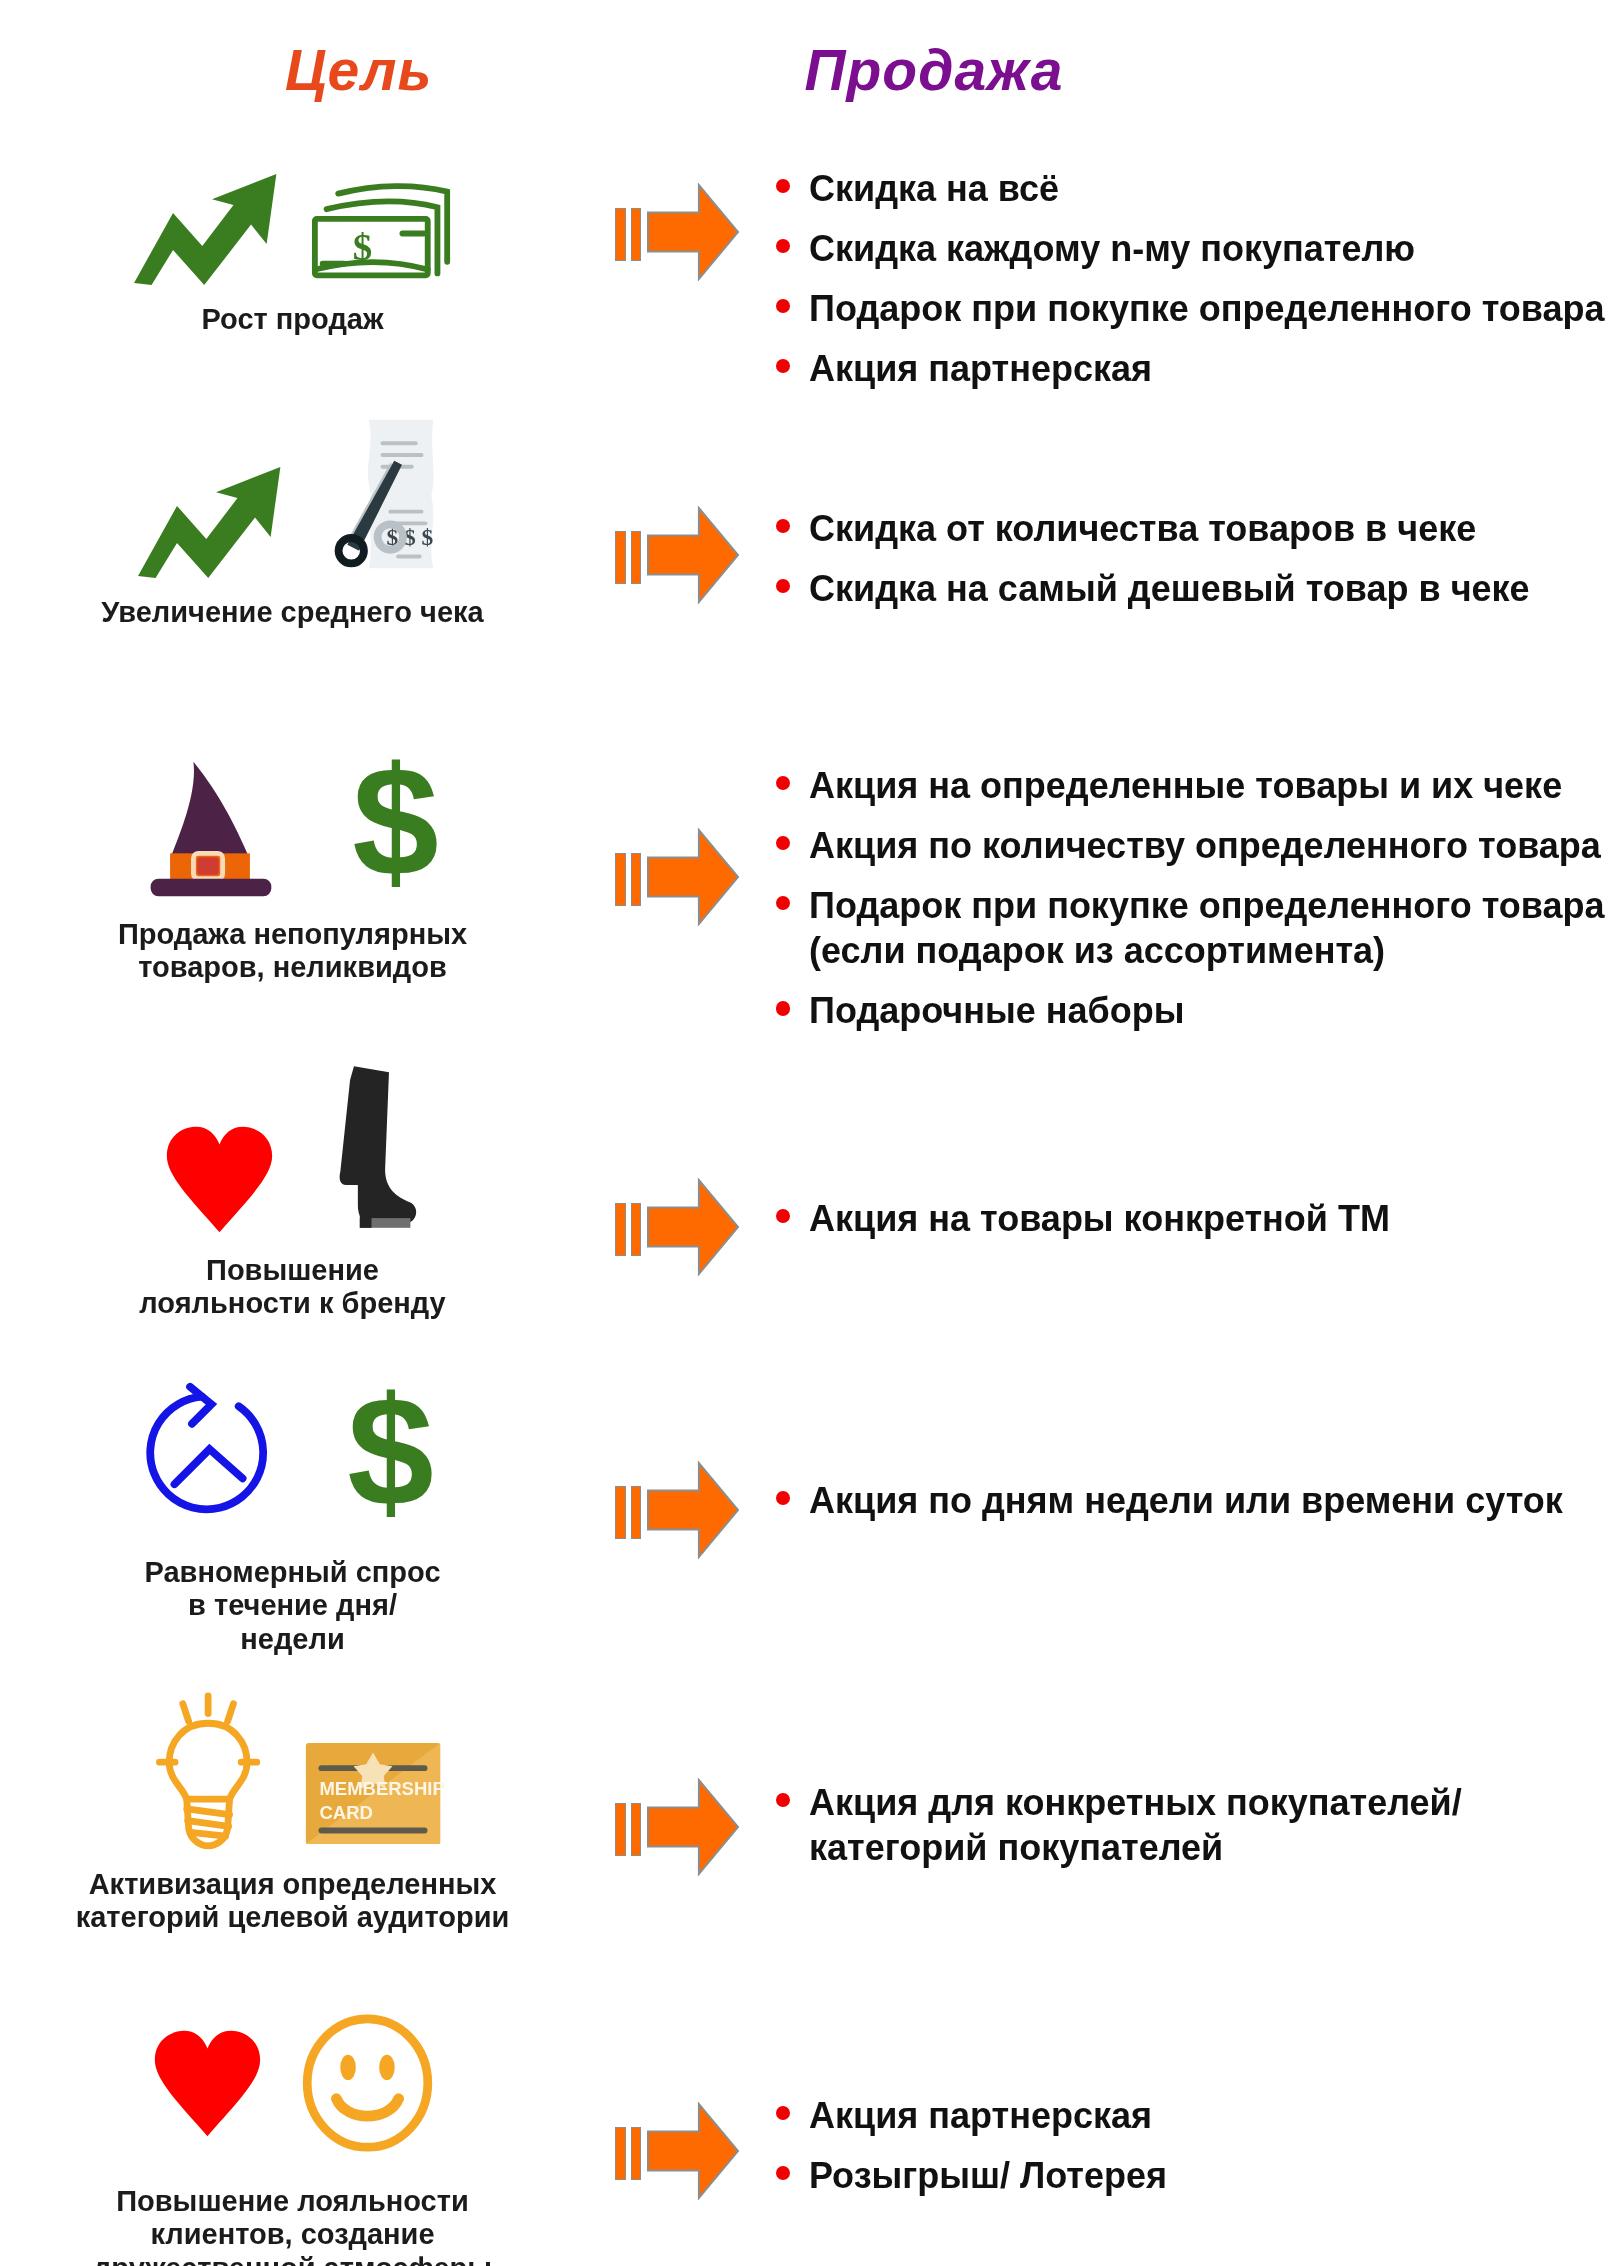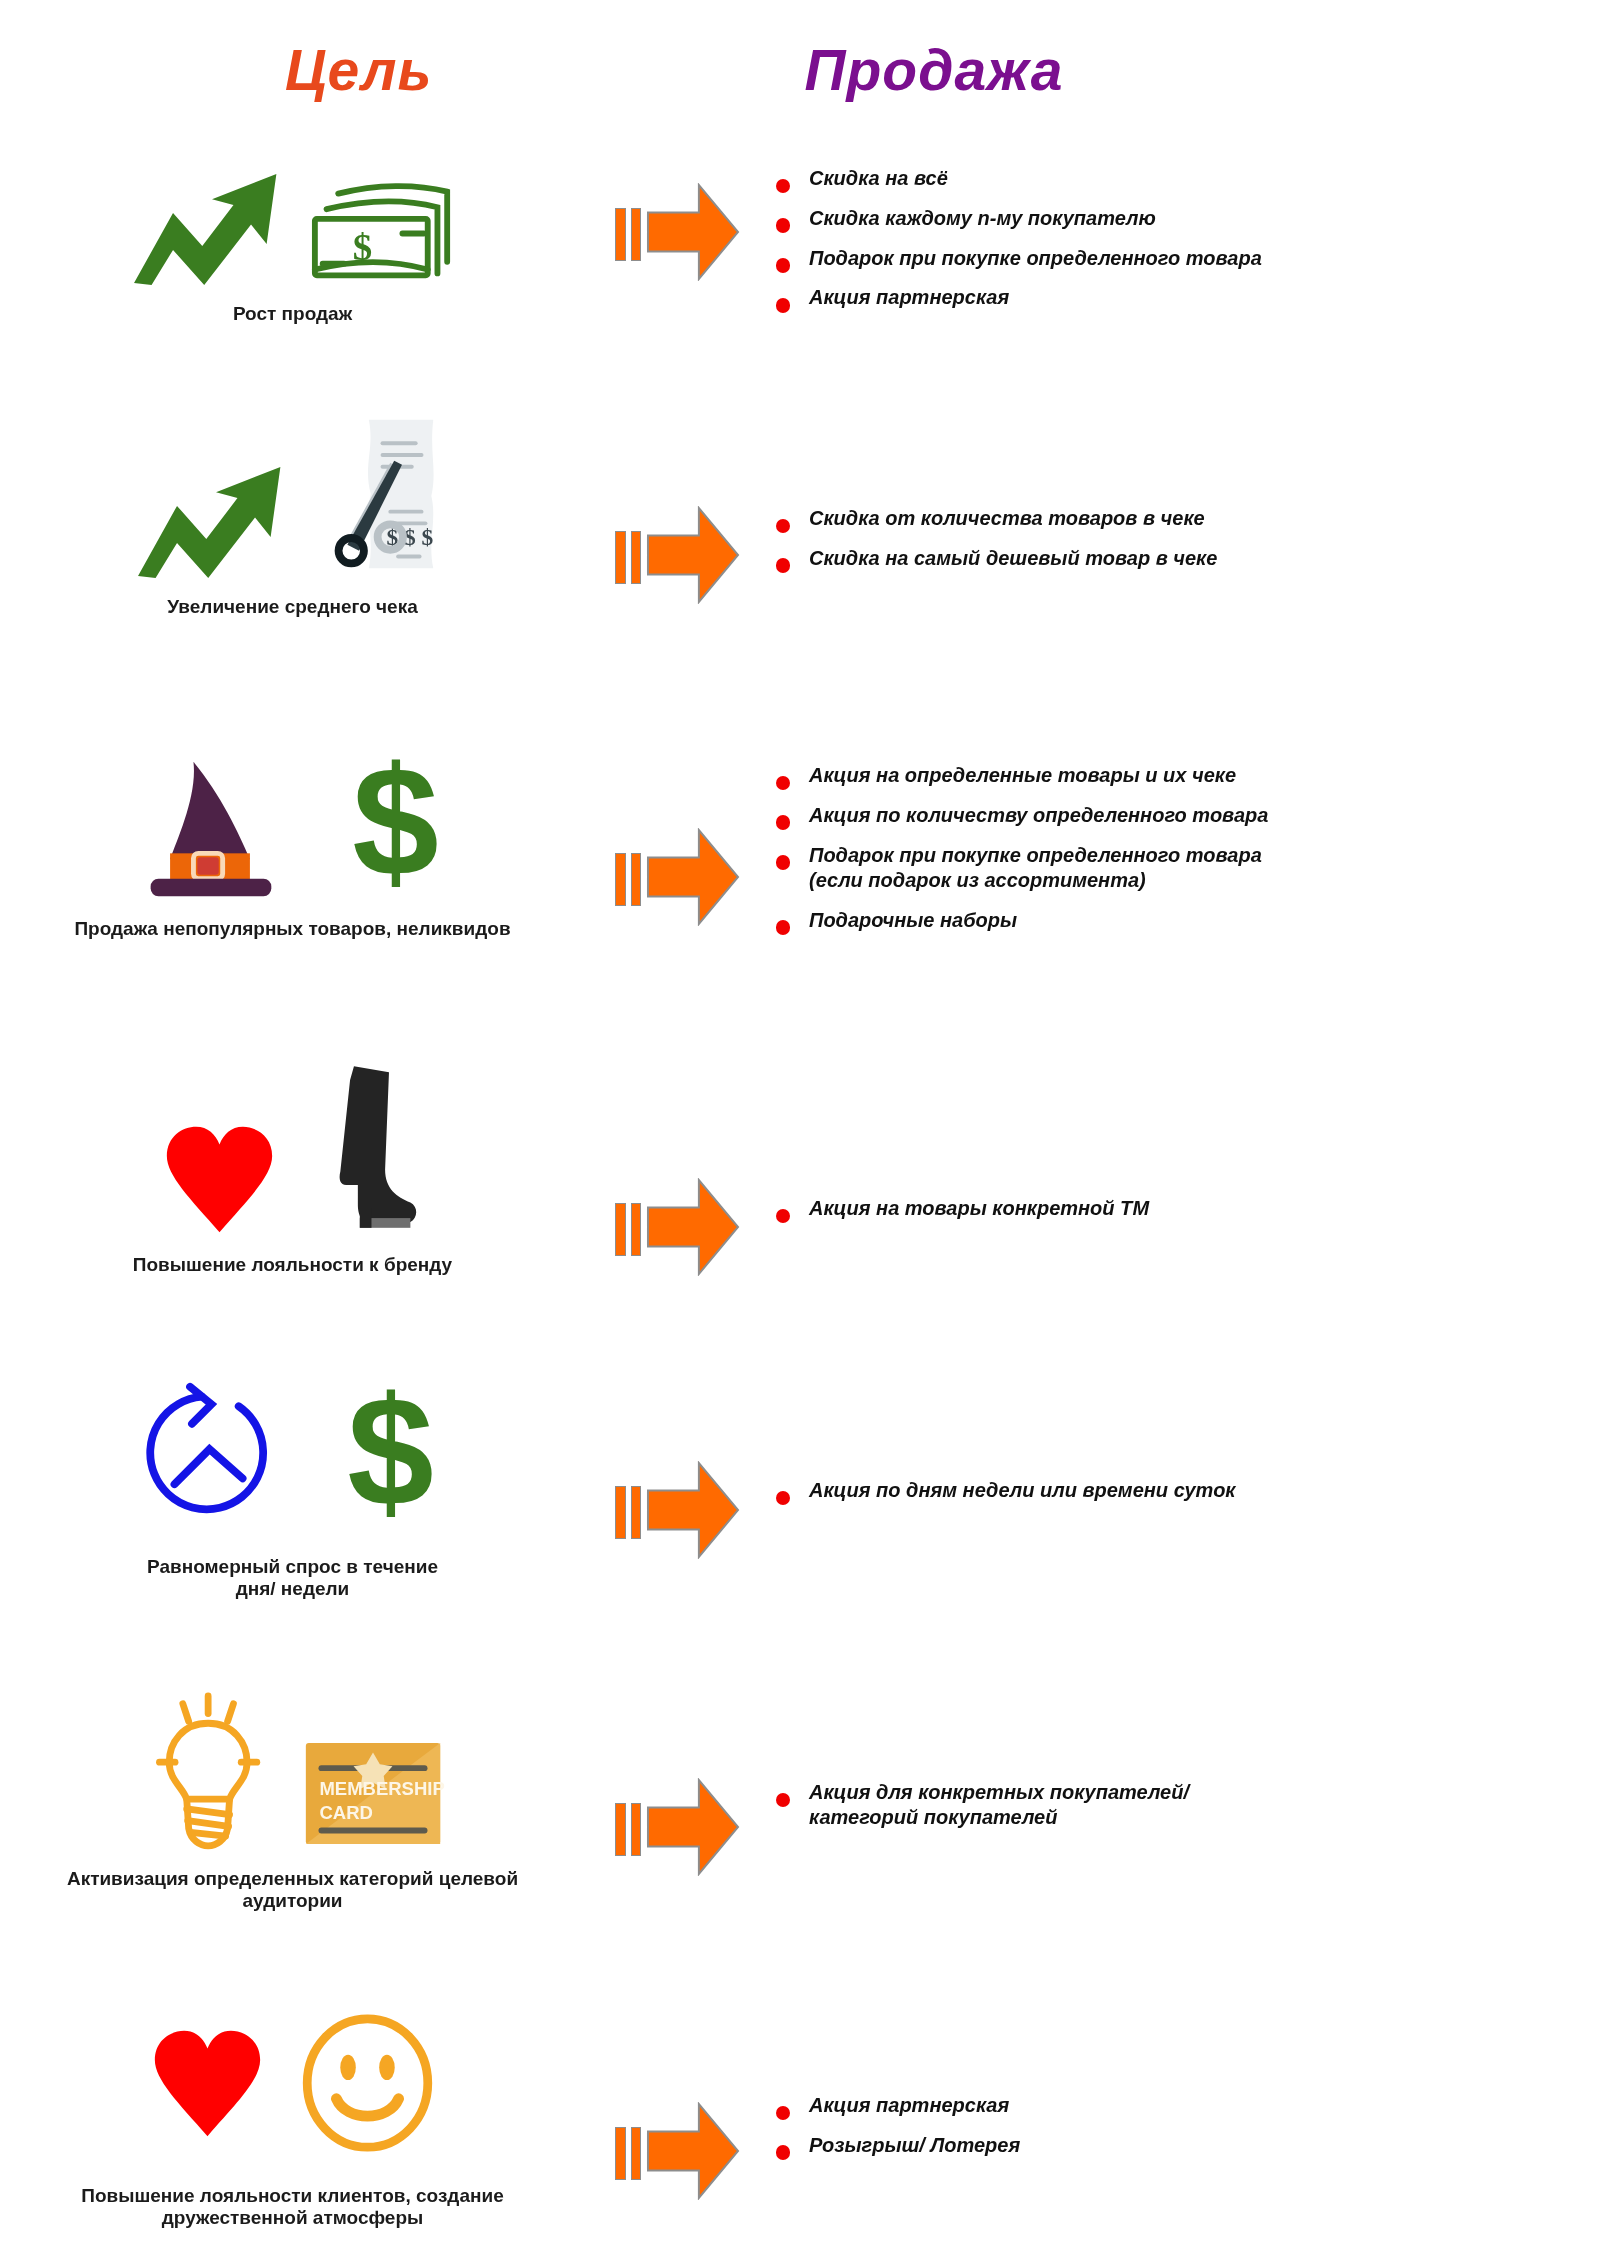--- a/index.html
+++ b/index.html
@@ -14,32 +14,32 @@
 
   
   .rows{position:absolute;top:115px;left:0;width:1625px;}
   .row{position:relative;width:1625px;display:flex;align-items:flex-start;}
   .row-h1{height:293px}.row-h2{height:322px}.row-h3{height:336px}
   .row-h4{height:302px}.row-h5{height:312px}.row-h6{height:317px}.row-h7{height:341px}
 
   
   .goal-cell{width:585px;position:relative;}
   .icons{height:176px;display:flex;align-items:flex-end;justify-content:center;gap:13.7px;position:relative;}
-  .caption{text-align:center;font-weight:bold;font-size:19px;line-height:1.16;color:#1b1b1b;margin-top:11.7px;padding:0 59px;}
+  .caption{text-align:center;font-weight:bold;font-size:29px;line-height:1.16;color:#1b1b1b;margin-top:11.7px;padding:0 59px;}
 
   
   .arrow-cell{width:185px;display:flex;align-items:flex-start;justify-content:center;padding-top:68px;}
   .arrow-wrap{display:flex;align-items:center;gap:4.9px;}
   .bar{width:10.7px;height:53px;background:#ff6a00;border:1px solid #8d8d8d;box-sizing:border-box;}
   .bar.b2{height:53px;}
 
   
   .opts-cell{flex:1;padding-top:51px;}
   ul.opts{list-style:none;margin:0;padding:0;}
-  ul.opts li{position:relative;padding-left:39px;font-style:italic;font-weight:bold;font-size:20px;
+  ul.opts li{position:relative;padding-left:39px;font-weight:bold;font-size:36px;
              line-height:1.26;color:#111111;margin-bottom:14.6px;white-space:pre-line;}
   ul.opts li:before{content:"";position:absolute;left:5.9px;top:12.7px;width:14.6px;height:14.6px;border-radius:50%;background:#f00000;}
 </style>
 </head>
 <body>
 
 <div class="header-row">
   <div class="hdr hdr-goal">Цель</div>
   <div class="hdr hdr-opts">Продажа</div>
 </div>

